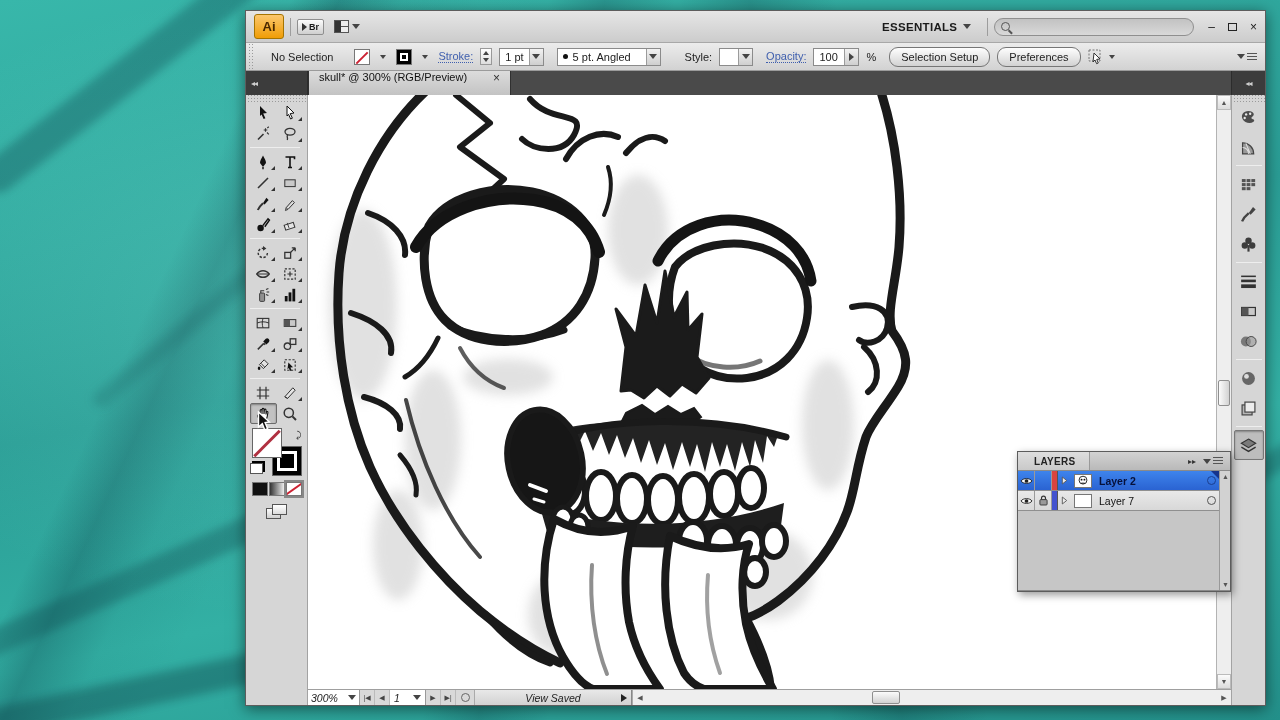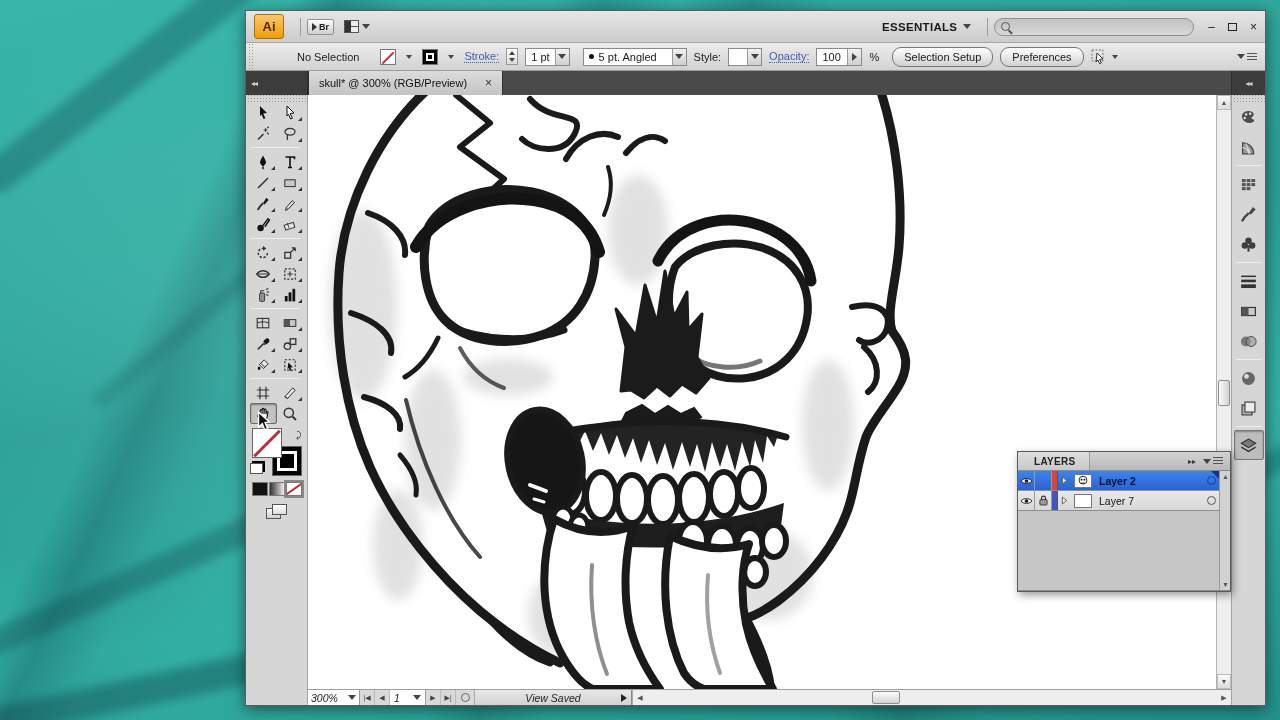--- a/index.html
+++ b/index.html
@@ -22,21 +22,21 @@
 
   
   .window { position:absolute; left:245px; top:10px; width:1021px; height:696px;
     background:#d4d4d4; border:1px solid #5d5d5d; box-shadow:0 3px 14px rgba(0,0,0,.5);
     display:flex; flex-direction:column; }
 
   
   .menubar { height:32px; background:linear-gradient(#e6e6e6,#cccccc);
     display:flex; align-items:center; padding:0 8px; font-size:12px; color:#1a1a1a;
     border-bottom:1px solid #a8a8a8; }
-  .ai-logo { width:30px; height:25px; margin-right:10px; border-radius:3px;
+  .ai-logo { width:30px; height:25px; border-radius:3px;
     background:linear-gradient(#fbc76d,#f09d06); border:1px solid #a67400;
     color:#4a2800; font-weight:bold; font-size:13px; display:flex; align-items:center;
     justify-content:center; }
   .menu-item { padding:5px 11px; cursor:default; }
   .mb-sep { width:1px; height:18px; background:#9d9d9d; margin:0 6px; }
   .br-btn { display:flex; align-items:center; font-size:9px; font-weight:bold;
     border:1px solid #8f8f8f; background:linear-gradient(#fdfdfd,#cfcfcf);
     padding:2px 4px; border-radius:2px; margin-right:10px; }
   .br-play { width:0; height:0; border-left:5px solid #333; border-top:4px solid transparent;
     border-bottom:4px solid transparent; margin-right:2px; }
@@ -90,21 +90,21 @@
   .panel-menu-ic { margin-left:auto; display:flex; align-items:center; gap:2px; padding-right:2px; }
   .pm-lines { display:inline-block; width:10px; height:8px;
     background:linear-gradient(#555 1.4px, transparent 1.4px); background-size:10px 3px; }
 
   
   .tabstrip { height:24px; background:#4a4a4a; display:flex; align-items:stretch; }
   .collapse-block { width:62px; background:#3c3c3c; color:#cfcfcf; font-size:8px;
     display:flex; align-items:center; justify-content:flex-start; padding-left:5px;
     border-right:1px solid #2c2c2c; letter-spacing:-1px; }
   .doc-tab { background:linear-gradient(#dcdcdc,#c3c3c3); color:#111; font-size:11px;
-    display:flex; align-items:center; gap:18px; padding:0 10px; border-right:1px solid #303030;
+    display:flex; align-items:flex-start; gap:26px; padding:0 10px; border-right:1px solid #303030;
     border-left:1px solid #303030; }
   .tab-close { color:#333; font-size:12px; }
   .tab-fill { flex:1; }
   .dock-collapse { width:34px; background:#3c3c3c; color:#cfcfcf; font-size:8px;
     display:flex; align-items:center; justify-content:center; letter-spacing:-1px;
     border-left:1px solid #2c2c2c; }
 
   
   .main { flex:1; display:flex; position:relative; min-height:0; }
 
@@ -269,21 +269,21 @@
     </div>
     <div class="win-controls">
       <span>–</span>
       <span class="wc-max"></span>
       <span>×</span>
     </div>
   </div>
 
   <div class="controlbar">
     <div class="grip-v"></div>
-    <span style="padding:0 14px 0 8px;margin-left:26px;">No Selection</span>
+    <span style="padding:0 14px 0 8px;">No Selection</span>
     <span class="swatch none"></span>
     <span class="dd">
         <span class="caret"></span>
       </span>
     <span class="swatch strokebox"></span>
     <span class="dd">
         <span class="caret"></span>
       </span>
     <span class="link">Stroke:</span>
     <span class="stepper">
@@ -296,28 +296,28 @@
           <span class="caret"></span>
         </span>
     </span>
     <span class="combo" style="margin-left:6px;">
       <span class="brush-dot"></span>
       <span class="val" style="min-width:78px;">5 pt. Angled</span>
       <span class="dbtn">
           <span class="caret"></span>
         </span>
     </span>
-    <span style="margin-left:0;">Style:</span>
+    <span style="margin-left:17px;">Style:</span>
     <span class="combo">
       <span class="val" style="min-width:18px;">&nbsp;</span>
       <span class="dbtn">
           <span class="caret"></span>
         </span>
     </span>
-    <span class="link" style="">Opacity:</span>
+    <span class="link" style="margin-left:6px;">Opacity:</span>
     <span class="combo">
       <span class="val" style="min-width:30px;">100</span>
       <span class="dbtn">
           <span class="spin-r"></span>
         </span>
     </span>
     <span>%</span>
     <span class="cbtn" style="margin-left:6px;">Selection Setup</span>
     <span class="cbtn">Preferences</span>
     <span class="selsim">

